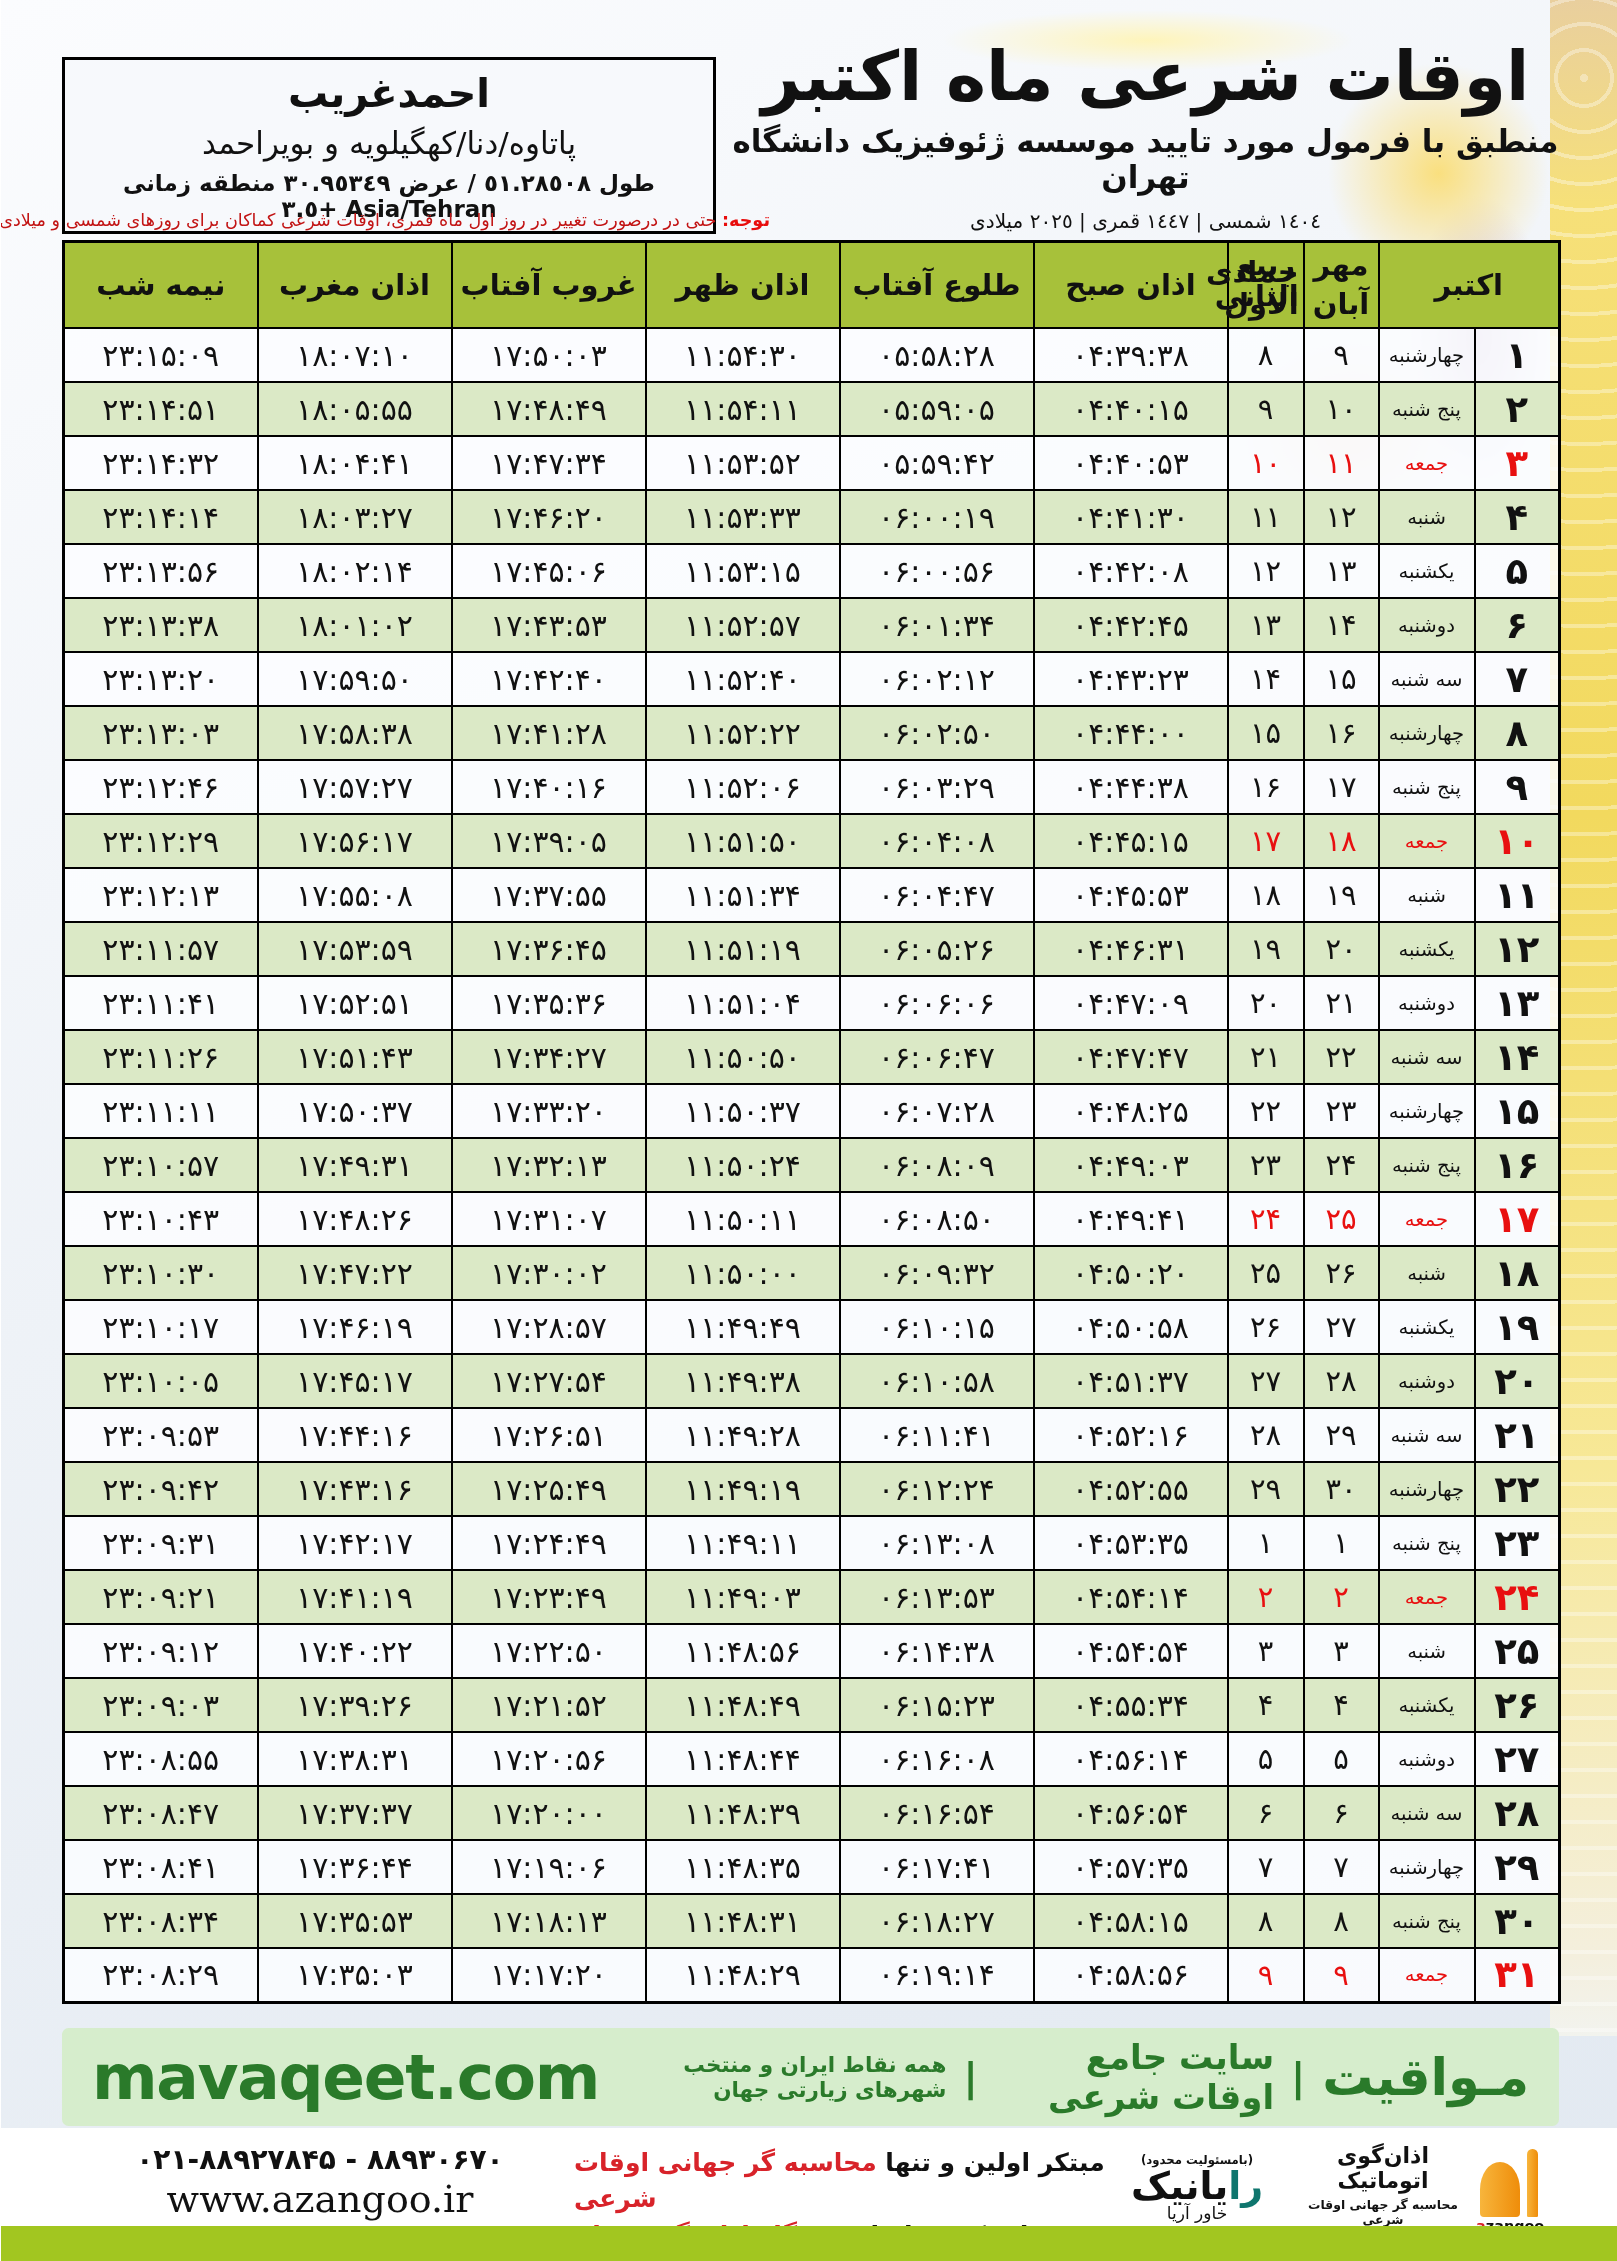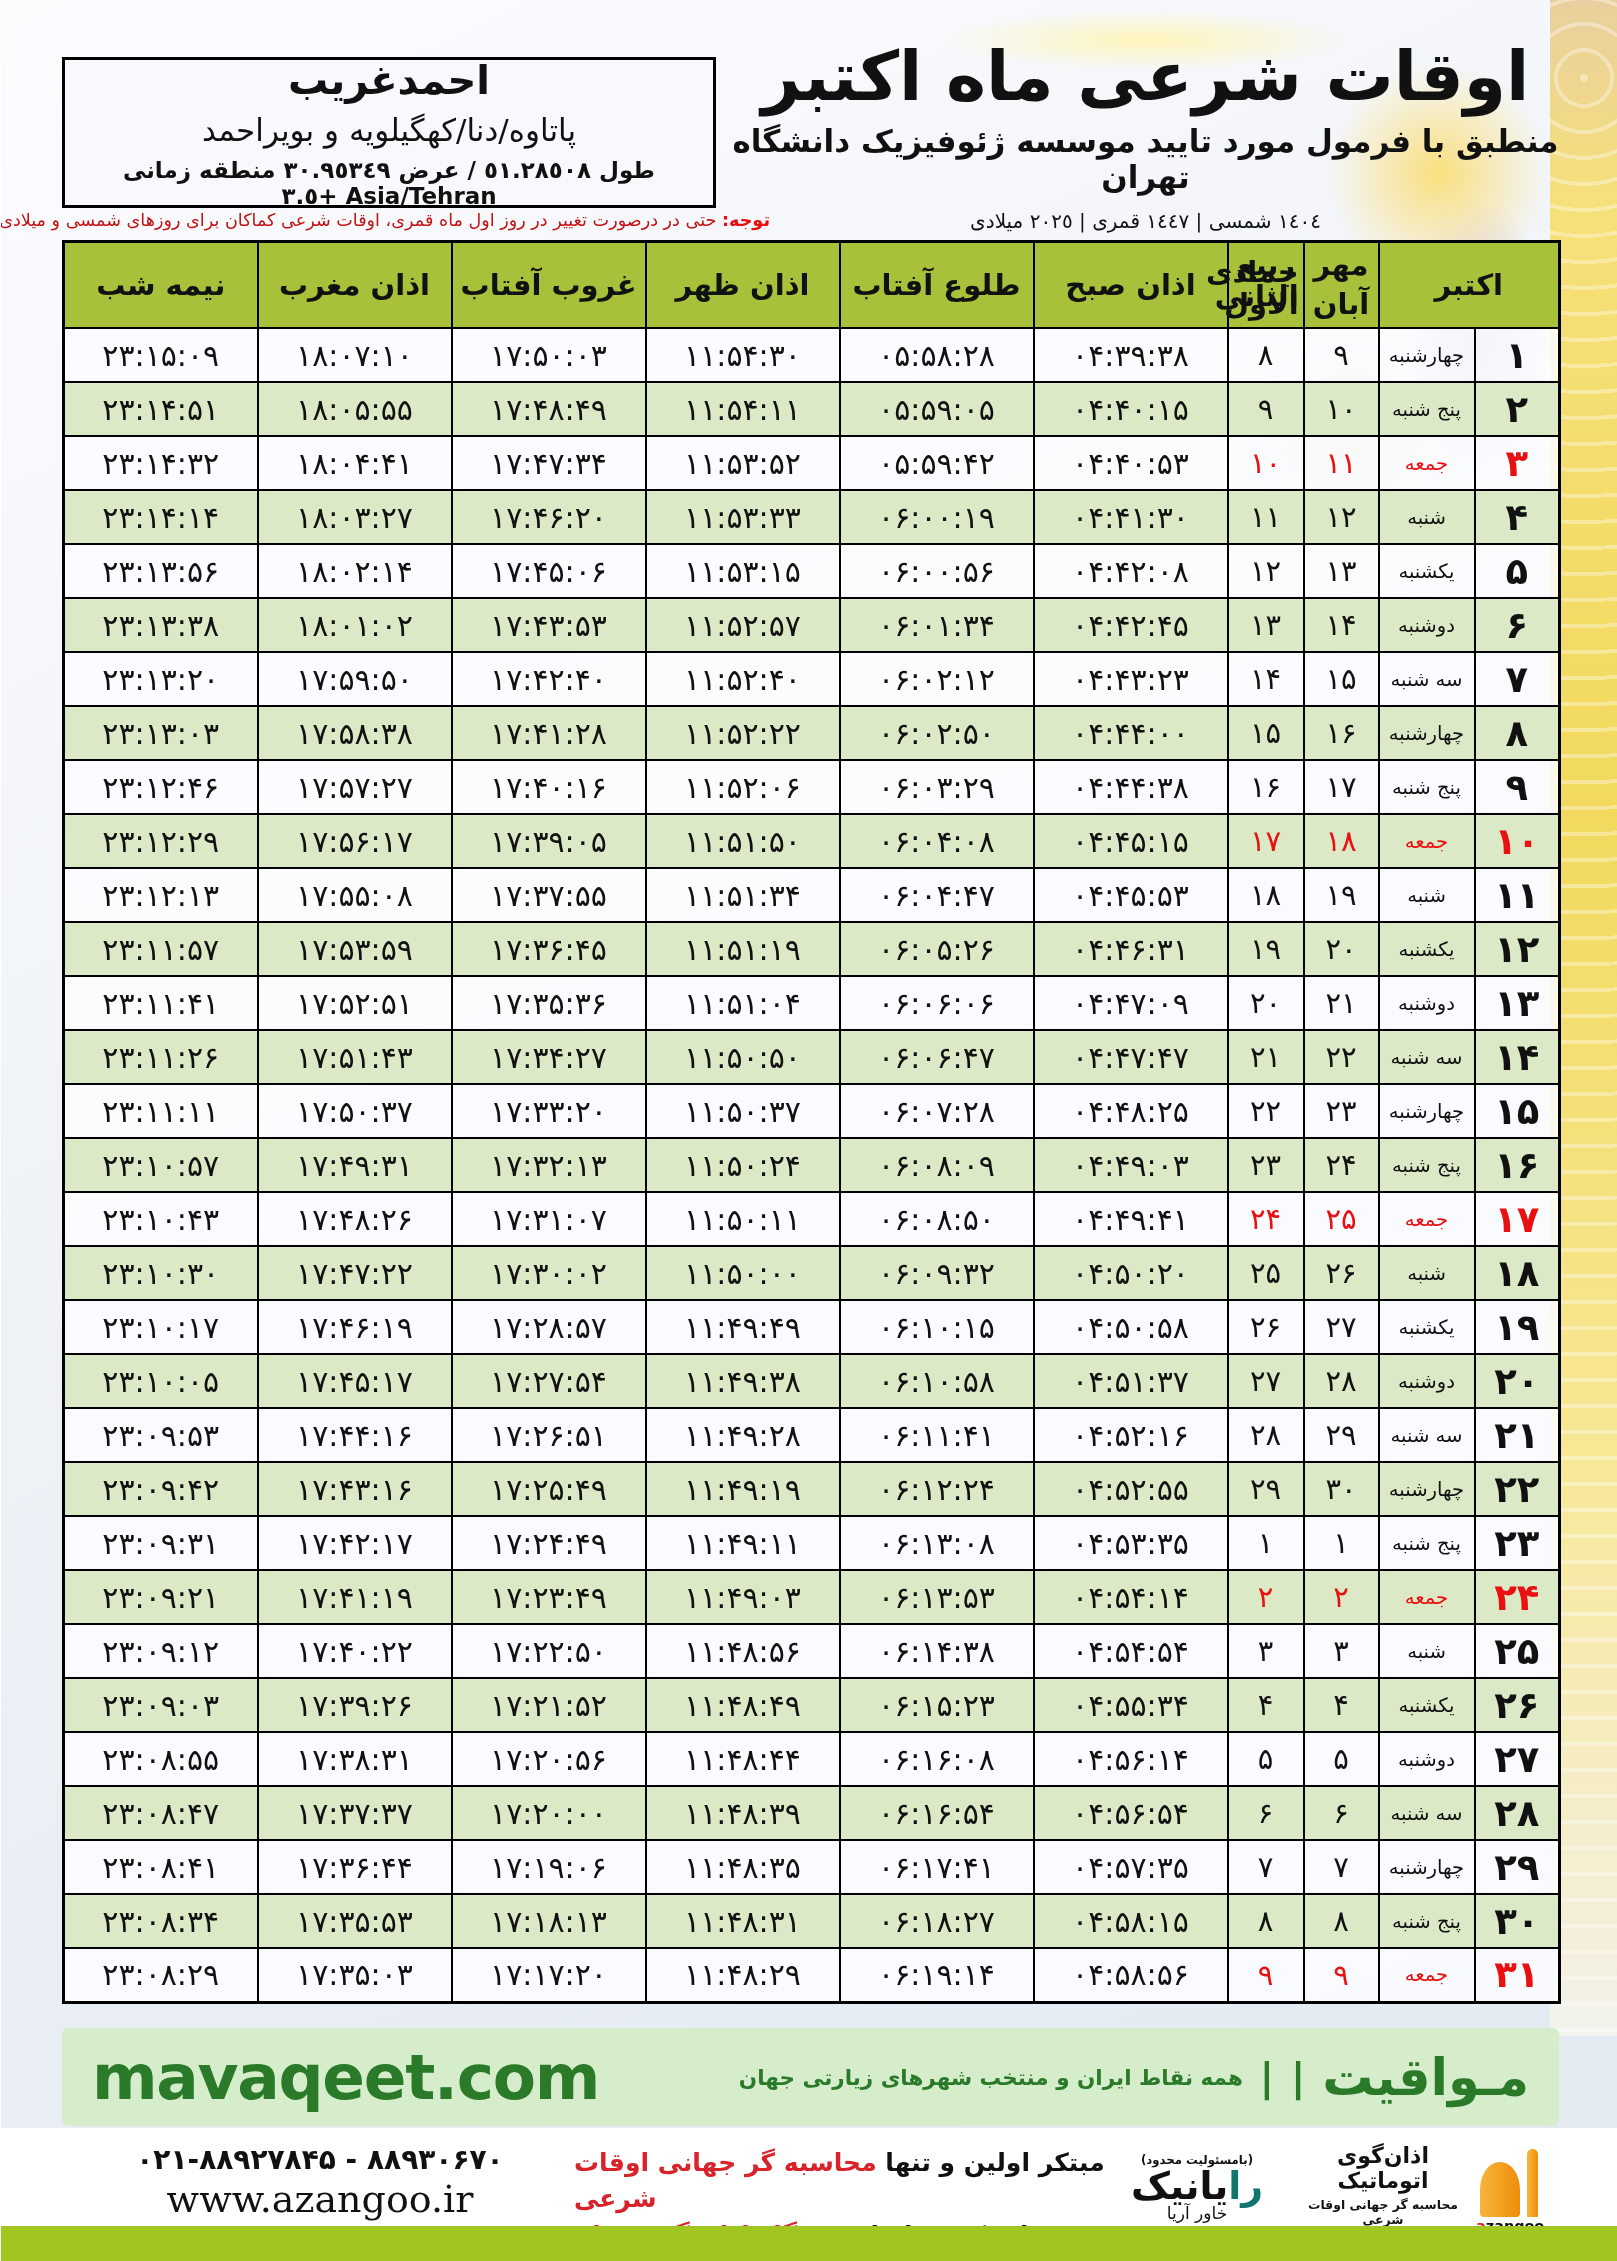--- a/index.html
+++ b/index.html
@@ -32,21 +32,21 @@
       radial-gradient(closest-side at 62% 28%, rgba(250,222,120,.95), rgba(250,222,120,0) 72%),
       radial-gradient(closest-side at 72% 58%, rgba(182,146,188,.55), rgba(182,146,188,0) 62%),
       radial-gradient(closest-side at 40% 75%, rgba(236,178,120,.35), rgba(236,178,120,0) 70%);
   }
   .deco-rays{
     position:absolute;right:196px;top:0;width:913px;height:404px;z-index:0;
     background:radial-gradient(closest-side at 70% 10%, rgba(255,244,180,.9), rgba(255,244,180,0) 75%);
   }
   
   .info-box{
-    position:absolute;left:62px;top:57px;width:654px;height:151px;z-index:2;
+    position:absolute;left:62px;top:57px;width:654px;height:177px;z-index:2;
     border:3.9px solid #000;background:rgba(246,249,252,.92);box-sizing:border-box;
     display:flex;flex-direction:column;justify-content:center;align-items:center;gap:9px;text-align:center;
   }
   .info-name{font-size:40px;font-weight:bold;}
   .info-region{font-size:31px;}
   .info-coords{font-size:23px;font-weight:bold;direction:rtl;}
   .title-block{position:absolute;left:731px;top:34px;width:829px;z-index:2;text-align:center;}
   .main-title{font-size:68px;font-weight:bold;line-height:1.25;}
   .sub-title{font-size:31px;font-weight:bold;margin-top:3.9px;}
   .date-line{font-size:20px;margin-top:14.4px;}
@@ -540,20 +540,21 @@
     <td class="cell-time">۱۷:۱۷:۲۰</td>
     <td class="cell-time">۱۷:۳۵:۰۳</td>
     <td class="cell-time">۲۳:۰۸:۲۹</td>
   </tr>
     </tbody>
 </table>
 
 <div class="footer-bar">
   <span class="fb-brand">مـواقیت</span>
   <span class="fb-sep">|</span>
+  <span class="fb-site">سایت جامع اوقات شرعی</span>
   <span class="fb-sep">|</span>
   <span class="fb-coverage">همه نقاط ایران و منتخب شهرهای زیارتی جهان</span>
   <span class="fb-domain">mavaqeet.com</span>
 </div>
 
 <div class="bottom-panel"></div>
 
 <div class="contact">
   <div class="contact-phones">۰۲۱-۸۸۹۲۷۸۴۵ - ۸۸۹۳۰۶۷۰</div>
   <div class="contact-site">www.azangoo.ir</div>

